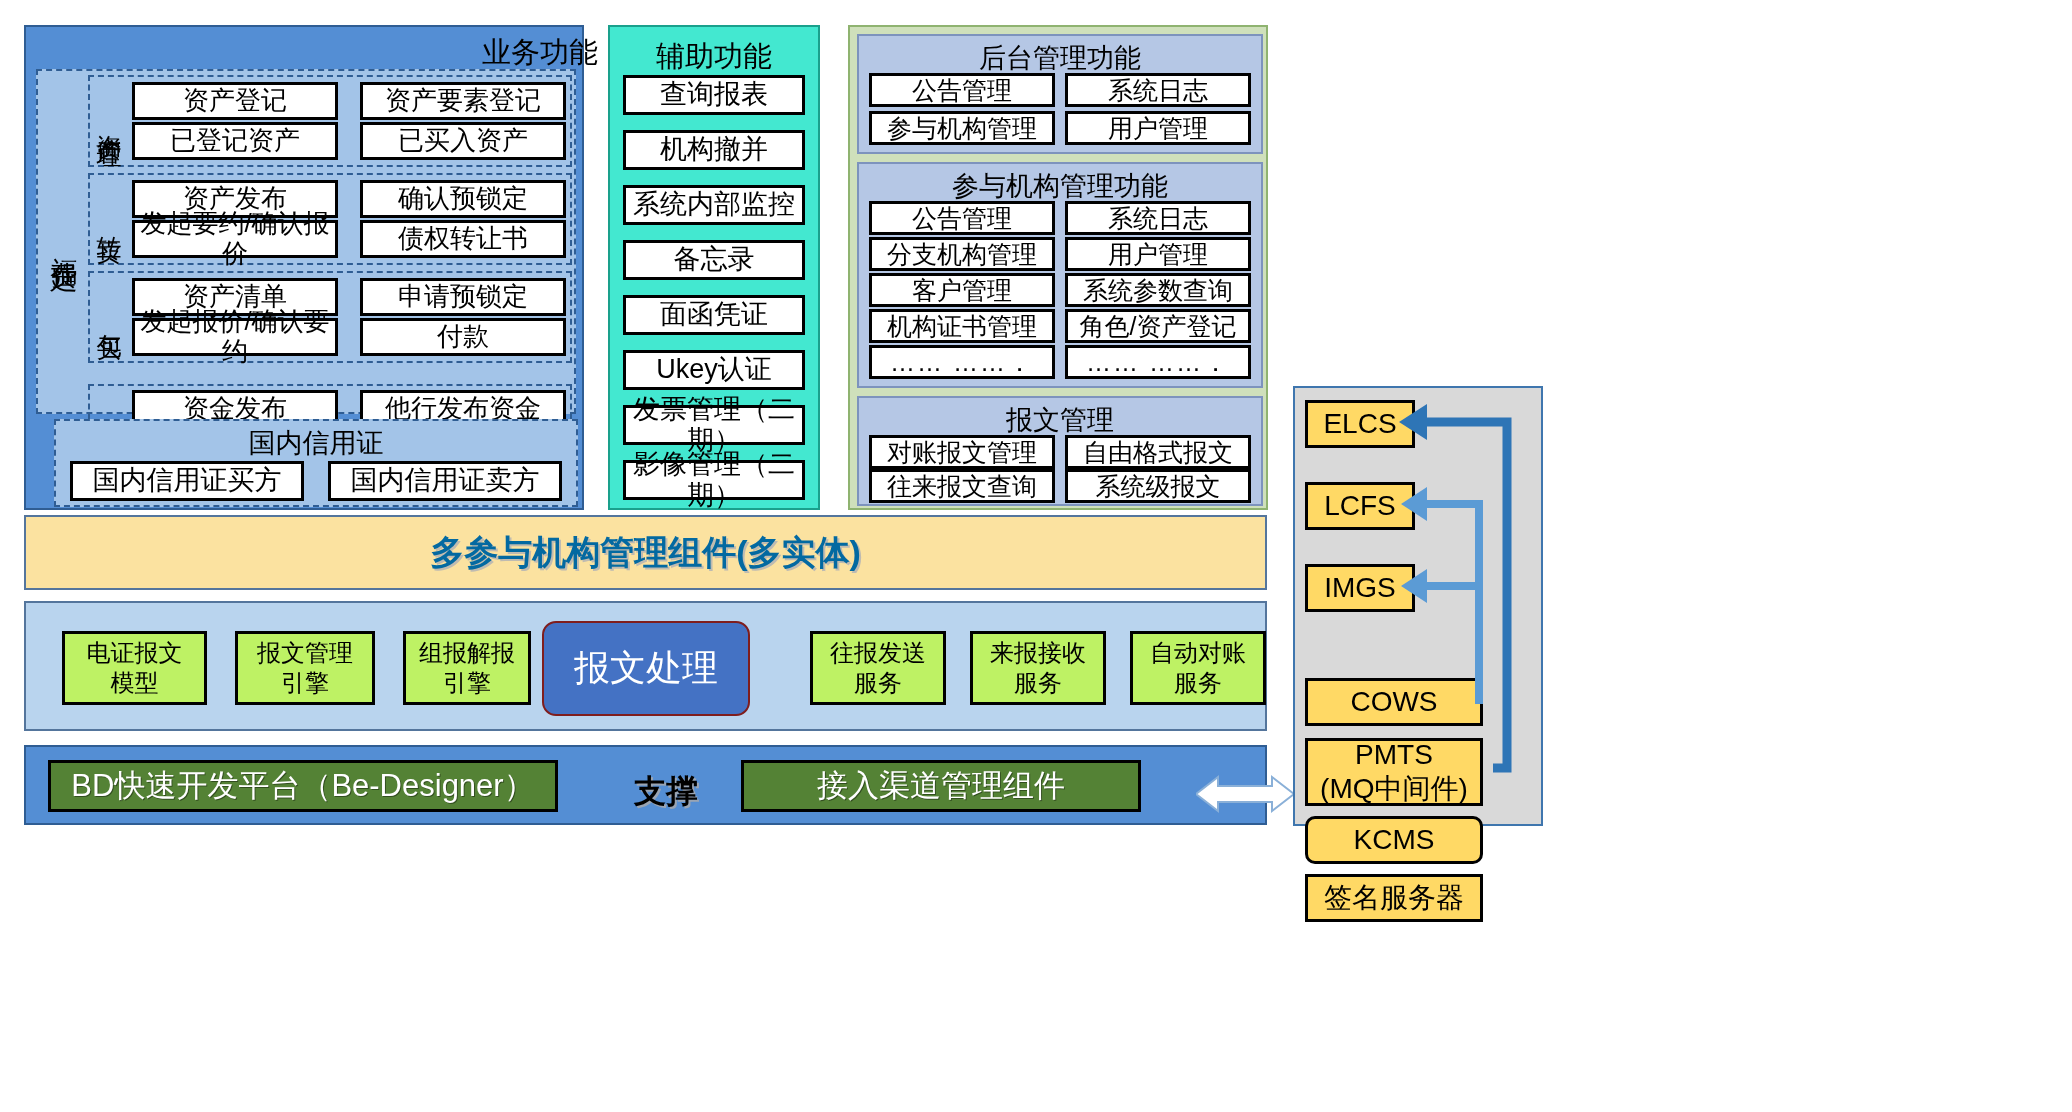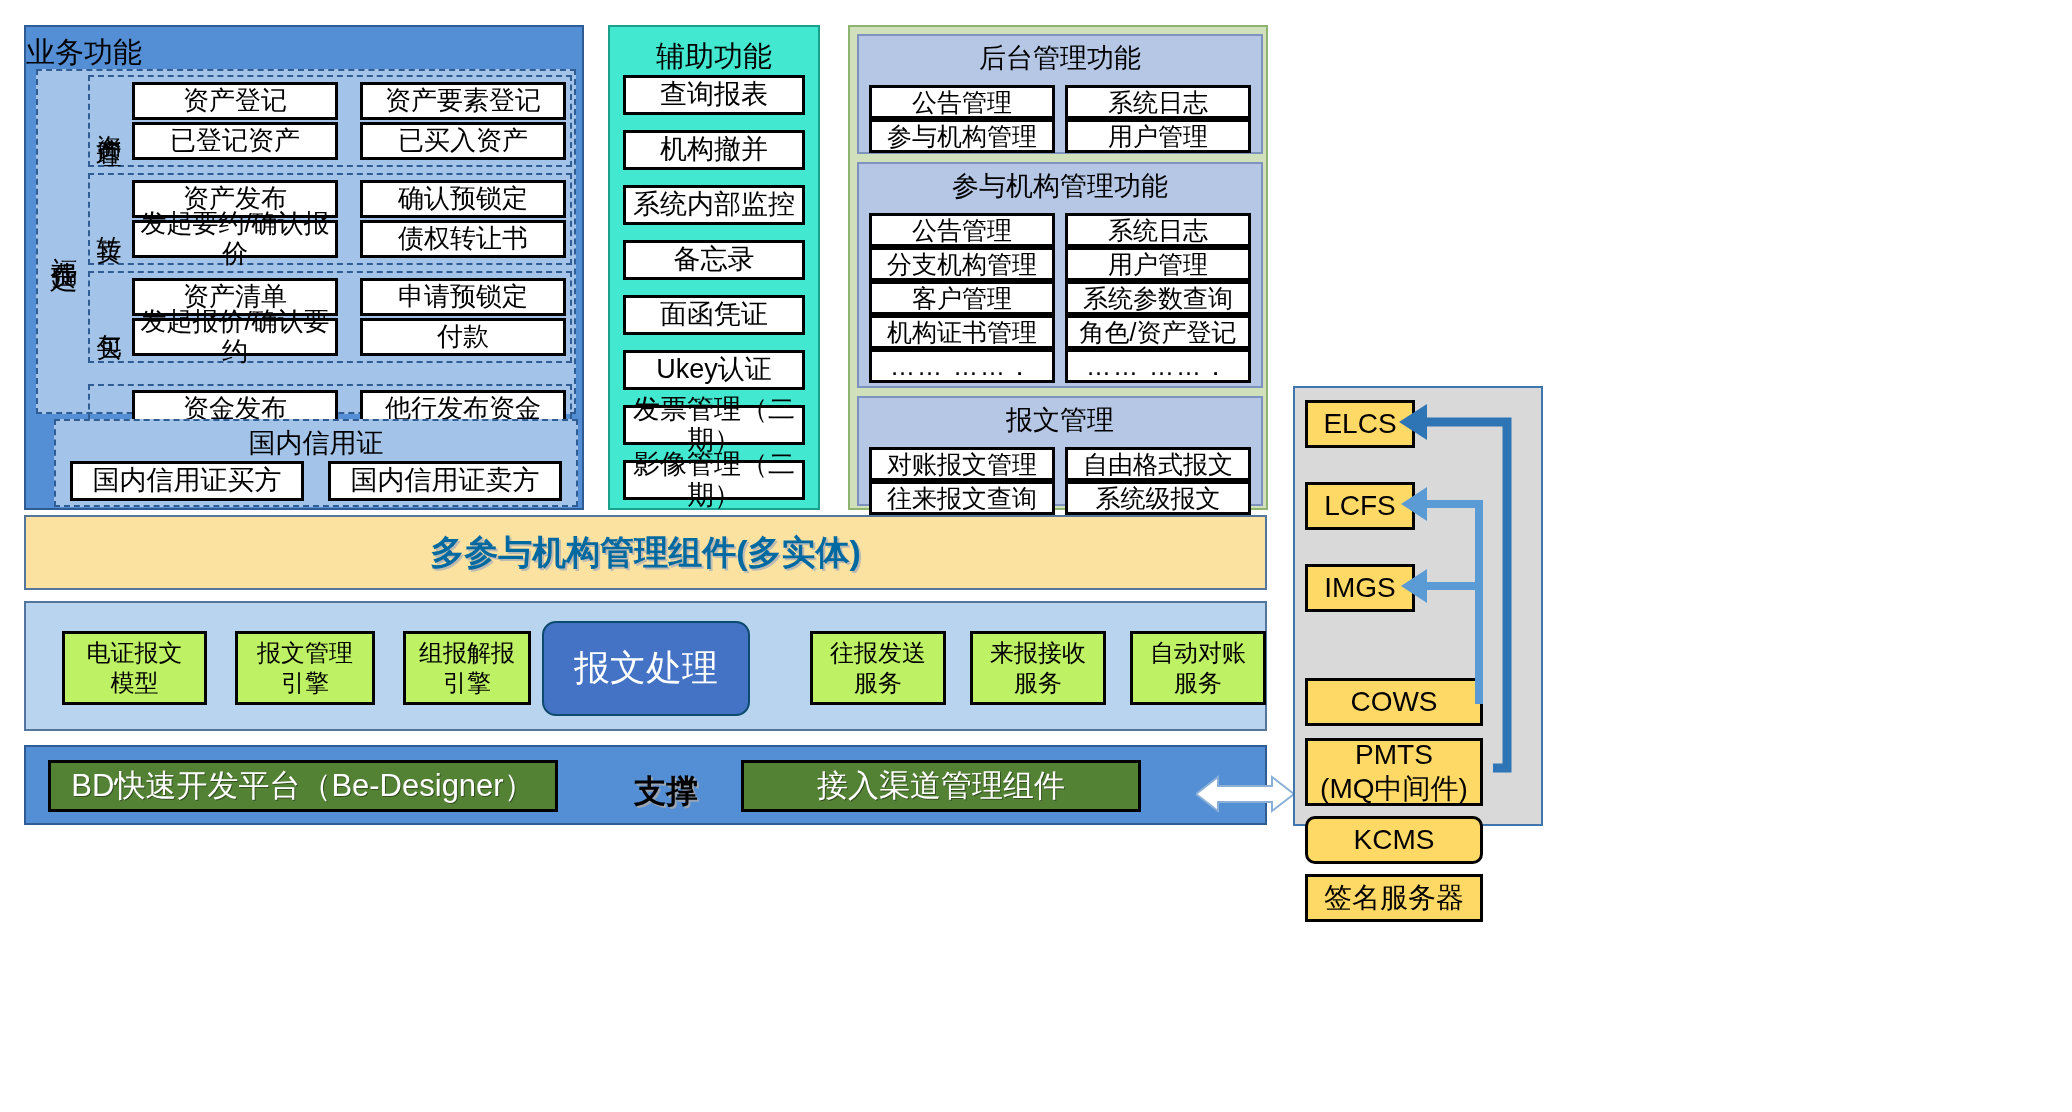--- a/index.html
+++ b/index.html
@@ -4,21 +4,21 @@
 <style>
   html,body{margin:0;padding:0;background:#ffffff;}
   body{width:2072px;height:1112px;font-family:"Liberation Sans","DejaVu Sans",sans-serif;position:relative;overflow:hidden;}
   .stage{position:relative;width:2072px;height:1112px;}
 
   
   .wbox{background:#ffffff;border:3px solid #000;display:flex;align-items:center;justify-content:center;text-align:center;font-size:27px;color:#000;line-height:1.15;box-sizing:border-box;}
 
   
   .panel-biz{position:absolute;left:24px;top:25px;width:560px;height:485px;background:#548ed4;border:2px solid #2f5d93;box-sizing:border-box;}
-  .panel-biz-title{position:absolute;left:0;top:6px;width:100%;text-align:left;font-size:29px;color:#000;}
+  .panel-biz-title{position:absolute;left:16px;top:6px;width:100%;text-align:right;font-size:29px;color:#000;}
   .ffbox{position:absolute;left:10px;top:42px;width:540px;height:345px;border:2px dashed #2f5d93;background:#a3c4e8;box-sizing:border-box;}
   .ff-label{position:absolute;left:6px;top:0;width:40px;height:100%;display:flex;align-items:center;justify-content:center;}
   .ff-label span{writing-mode:vertical-rl;text-orientation:upright;font-size:27px;letter-spacing:4px;color:#000;}
   .subgrp{position:absolute;left:50px;width:484px;border:2px dashed #2f5d93;box-sizing:border-box;}
   .sub-label{position:absolute;left:2px;top:0;width:36px;height:100%;display:flex;align-items:center;justify-content:center;}
   .sub-label span{writing-mode:vertical-rl;text-orientation:upright;font-size:25px;letter-spacing:3px;color:#000;}
   .sub-cells{position:absolute;left:42px;top:4px;right:4px;bottom:4px;display:flex;flex-direction:column;justify-content:space-evenly;}
   .sub-row{display:flex;gap:22px;}
   .sub-row .wbox{flex:1;height:38px;font-size:26px;}
   .lc-box{position:absolute;left:28px;top:392px;width:524px;height:88px;border:2px dashed #2f5d93;background:#a3c4e8;box-sizing:border-box;}
@@ -29,33 +29,33 @@
   
   .panel-aux{position:absolute;left:608px;top:25px;width:212px;height:485px;background:#43e8d0;border:2px solid #1aa08c;box-sizing:border-box;}
   .panel-aux-title{position:absolute;top:10px;left:0;width:100%;text-align:center;font-size:29px;color:#000;}
   .aux-list{position:absolute;left:13px;right:13px;top:48px;bottom:8px;display:flex;flex-direction:column;justify-content:space-between;}
   .aux-list .wbox{height:40px;font-size:27px;}
 
   
   .panel-admin{position:absolute;left:848px;top:25px;width:420px;height:485px;background:#cfe0bb;border:2px solid #8fb370;box-sizing:border-box;}
   .grp{position:absolute;left:7px;width:406px;background:#b5c7e5;border:2px solid #7d93bd;box-sizing:border-box;}
   .grp-title{position:absolute;top:4px;left:0;width:100%;text-align:center;font-size:27px;color:#000;}
-  .grp-rows{position:absolute;left:10px;right:10px;top:37px;bottom:7px;display:flex;flex-direction:column;justify-content:space-between;margin-top:12px;}
+  .grp-rows{position:absolute;left:10px;right:10px;top:37px;bottom:7px;display:flex;flex-direction:column;justify-content:space-between;}
   .grp-row{display:flex;gap:10px;}
   .grp-row .wbox{flex:1;height:34px;font-size:25px;}
   .dots{letter-spacing:2px;font-size:18px;}
 
   
   .band-multi{position:absolute;left:24px;top:515px;width:1243px;height:75px;background:#fbe2a0;border:2px solid #54759c;box-sizing:border-box;display:flex;align-items:center;justify-content:center;}
   .band-multi-txt{font-size:34px;font-weight:bold;color:#0369a1;text-shadow:2px 2px 0 rgba(180,180,180,.85);}
 
   
   .band-proc{position:absolute;left:24px;top:601px;width:1243px;height:130px;background:#b9d4ee;border:2px solid #54759c;box-sizing:border-box;}
   .obox{position:absolute;top:28px;height:74px;background:#bef264;border:3px solid #000;display:flex;align-items:center;justify-content:center;text-align:center;font-size:24px;line-height:1.25;color:#000;box-sizing:border-box;}
-  .procbox{position:absolute;left:516px;top:18px;width:208px;height:95px;background:#4472c4;border:2px solid #0c4a6e;border-radius:14px;display:flex;align-items:center;justify-content:center;color:#fff;font-size:36px;box-sizing:border-box;}
+  .procbox{position:absolute;left:516px;top:18px;width:208px;height:95px;background:#4472c4;border:2px solid #7f1d1d;border-radius:14px;display:flex;align-items:center;justify-content:center;color:#fff;font-size:36px;box-sizing:border-box;}
 
   
   .band-base{position:absolute;left:24px;top:745px;width:1243px;height:80px;background:#548ed4;border:2px solid #2f5d93;box-sizing:border-box;}
   .gbox{position:absolute;top:13px;height:52px;background:#548235;border:3px solid #000;display:flex;align-items:center;justify-content:center;color:#fff;font-size:31px;text-shadow:1px 1px 0 rgba(0,0,0,.4);box-sizing:border-box;}
   .support-lbl{position:absolute;left:580px;top:23px;width:120px;text-align:center;font-size:32px;font-weight:bold;color:#000;text-shadow:2px 2px 0 rgba(170,170,170,.8);}
   .dblarrow{position:absolute;left:1170px;top:27px;width:98px;height:40px;}
 
   
   .sidebar{position:absolute;left:1293px;top:386px;width:250px;height:440px;background:#d9d9d9;border:2px solid #3f76ae;box-sizing:border-box;}
   .ybox{position:absolute;background:#ffd965;border:3px solid #000;display:flex;align-items:center;justify-content:center;text-align:center;font-size:28px;line-height:1.2;color:#000;box-sizing:border-box;}

